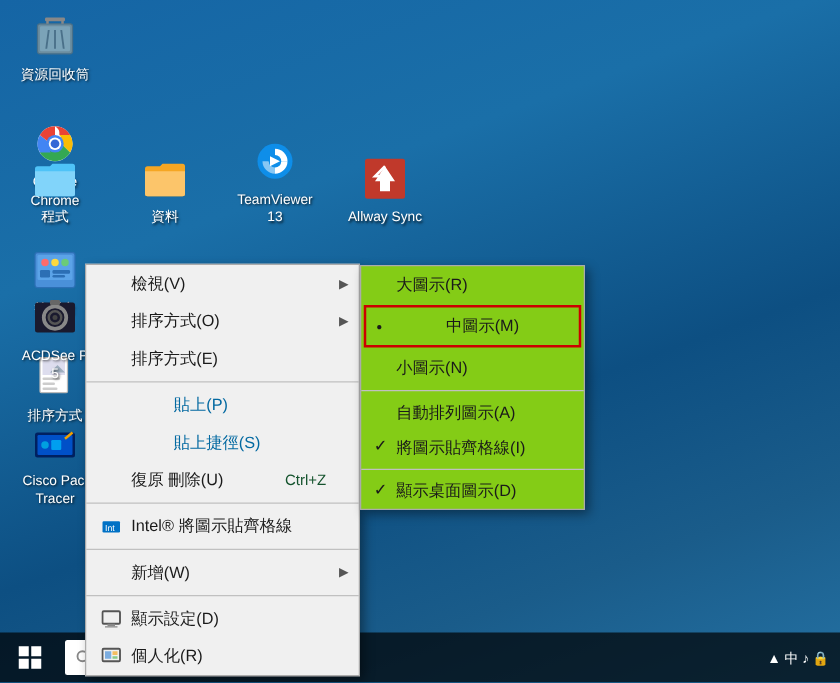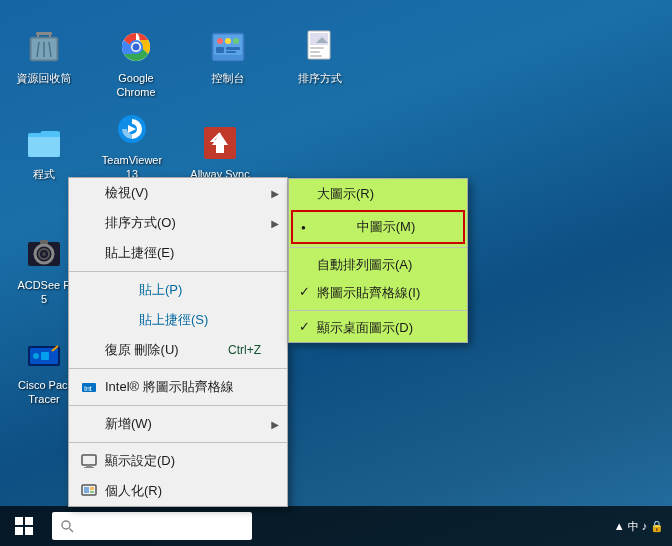--- a/index.html
+++ b/index.html
@@ -127,21 +127,21 @@
     .menu-text {
       flex: 1;
     }
 
     
     .submenu {
       position: absolute;
       left: 220px;
       top: 0;
       width: 180px;
-      background: #bef264;
+      background: #84cc16;
       border: 1px solid #ababab;
       box-shadow: 3px 3px 8px rgba(0,0,0,0.4);
       z-index: 101;
     }
     .submenu-item {
       display: flex;
       align-items: center;
       padding: 6px 12px;
       cursor: pointer;
       min-height: 28px;
@@ -179,21 +179,21 @@
     
     .icon-size-box {
       border: 2px solid #cc0000;
     }
   </style>
 </head>
 <body>
 
 <div class="desktop">
 
-  <div style="position:absolute; top:23px; left:8px; display:flex; flex-direction:row; gap:20px;">
+  <div style="position:absolute; top:5px; left:8px; display:flex; flex-direction:column; gap:20px;">
 
     <div class="desktop-icon">
       <div class="icon-img">
         <svg width="36" height="36" viewBox="0 0 36 36">
           <rect x="4" y="8" width="28" height="24" rx="2" fill="#6c8ea0" stroke="#4a7089" stroke-width="1"></rect>
           <rect x="6" y="10" width="24" height="20" rx="1" fill="#7ba3b8"></rect>
           <line x1="12" y1="8" x2="12" y2="4" stroke="#888" stroke-width="2"></line>
           <line x1="24" y1="8" x2="24" y2="4" stroke="#888" stroke-width="2"></line>
           <rect x="10" y="3" width="16" height="3" rx="1" fill="#888"></rect>
           <line x1="13" y1="13" x2="11" y2="28" stroke="#4a7089" stroke-width="1.5"></line>
@@ -257,20 +257,29 @@
     <div class="desktop-icon">
       <div class="icon-img">
         <svg width="36" height="36" viewBox="0 0 36 36">
           <path d="M2 10 Q2 8 4 8 L14 8 L16 6 L32 6 Q34 6 34 8 L34 30 Q34 32 32 32 L4 32 Q2 32 2 30 Z" fill="#4fc3f7"></path>
           <path d="M2 12 L34 12 L34 30 Q34 32 32 32 L4 32 Q2 32 2 30 Z" fill="#81d4fa"></path>
         </svg>
       </div>
       <span class="icon-label">程式</span>
     </div>
 
+    <div class="desktop-icon">
+      <div class="icon-img">
+        <svg width="36" height="36" viewBox="0 0 36 36">
+          <path d="M2 10 Q2 8 4 8 L14 8 L16 6 L32 6 Q34 6 34 8 L34 30 Q34 32 32 32 L4 32 Q2 32 2 30 Z" fill="#f5a623"></path>
+          <path d="M2 12 L34 12 L34 30 Q34 32 32 32 L4 32 Q2 32 2 30 Z" fill="#fcc56a"></path>
+        </svg>
+      </div>
+      <span class="icon-label">資料</span>
+    </div>
 
     <div class="desktop-icon">
       <div class="icon-img">
         <svg width="36" height="36" viewBox="0 0 36 36">
           <circle cx="18" cy="18" r="14" fill="#0e8ee9"></circle>
           <path d="M18 8 A10 10 0 0 1 28 18 L18 18 Z" fill="white"></path>
           <path d="M18 18 L28 18 A10 10 0 0 1 18 28 Z" fill="white"></path>
           <path d="M18 28 A10 10 0 0 1 8 18 L18 18 Z" fill="white" opacity="0.5"></path>
           <circle cx="18" cy="18" r="5" fill="#0e8ee9"></circle>
           <path d="M14 14 L22 18 L14 22 Z" fill="white"></path>
@@ -314,35 +323,35 @@
           <rect x="4" y="12" width="28" height="16" rx="1" fill="#0050c8"></rect>
           <circle cx="10" cy="20" r="3" fill="#00a0e0"></circle>
           <rect x="15" y="16" width="8" height="8" rx="1" fill="#00c0ff" opacity="0.7"></rect>
           <line x1="26" y1="15" x2="32" y2="10" stroke="#f0a000" stroke-width="2"></line>
         </svg>
       </div>
       <span class="icon-label">Cisco Paci<br>Tracer</span>
     </div>
   </div>
 
-  <div class="context-menu" style="top:177px; left:68px;">
+  <div class="context-menu" style="top:211px; left:68px;">
 
     <div class="menu-item has-sub">
       <div class="menu-icon"></div>
       <span class="menu-text">檢視(V)</span>
     </div>
 
     <div class="menu-item has-sub">
       <div class="menu-icon"></div>
       <span class="menu-text">排序方式(O)</span>
     </div>
 
     <div class="menu-item">
       <div class="menu-icon"></div>
-      <span class="menu-text">貼上捷徑(E)</span>
+      <span class="menu-text">排序方式(E)</span>
     </div>
     <div class="menu-separator"></div>
 
     <div class="menu-item disabled">
       <div class="menu-icon"></div>
       <span class="menu-text">貼上(P)</span>
     </div>
 
     <div class="menu-item disabled">
       <div class="menu-icon"></div>
@@ -399,20 +408,23 @@
     <div class="submenu" style="top:0; left:219px;">
 
       <div class="submenu-item" style="padding-left:28px;">
         <span>大圖示(R)</span>
       </div>
 
       <div class="submenu-item checked icon-size-box" style="padding-left:28px; border: 2px solid #cc0000; margin: 1px 2px; justify-content: center;">
         <span>中圖示(M)</span>
       </div>
 
+      <div class="submenu-item" style="padding-left:28px;">
+        <span>小圖示(N)</span>
+      </div>
       <div class="submenu-separator"></div>
 
       <div class="submenu-item-check">
         <span>自動排列圖示(A)</span>
       </div>
 
       <div class="submenu-item-check checked">
         <span>將圖示貼齊格線(I)</span>
       </div>
       <div class="submenu-separator"></div>

